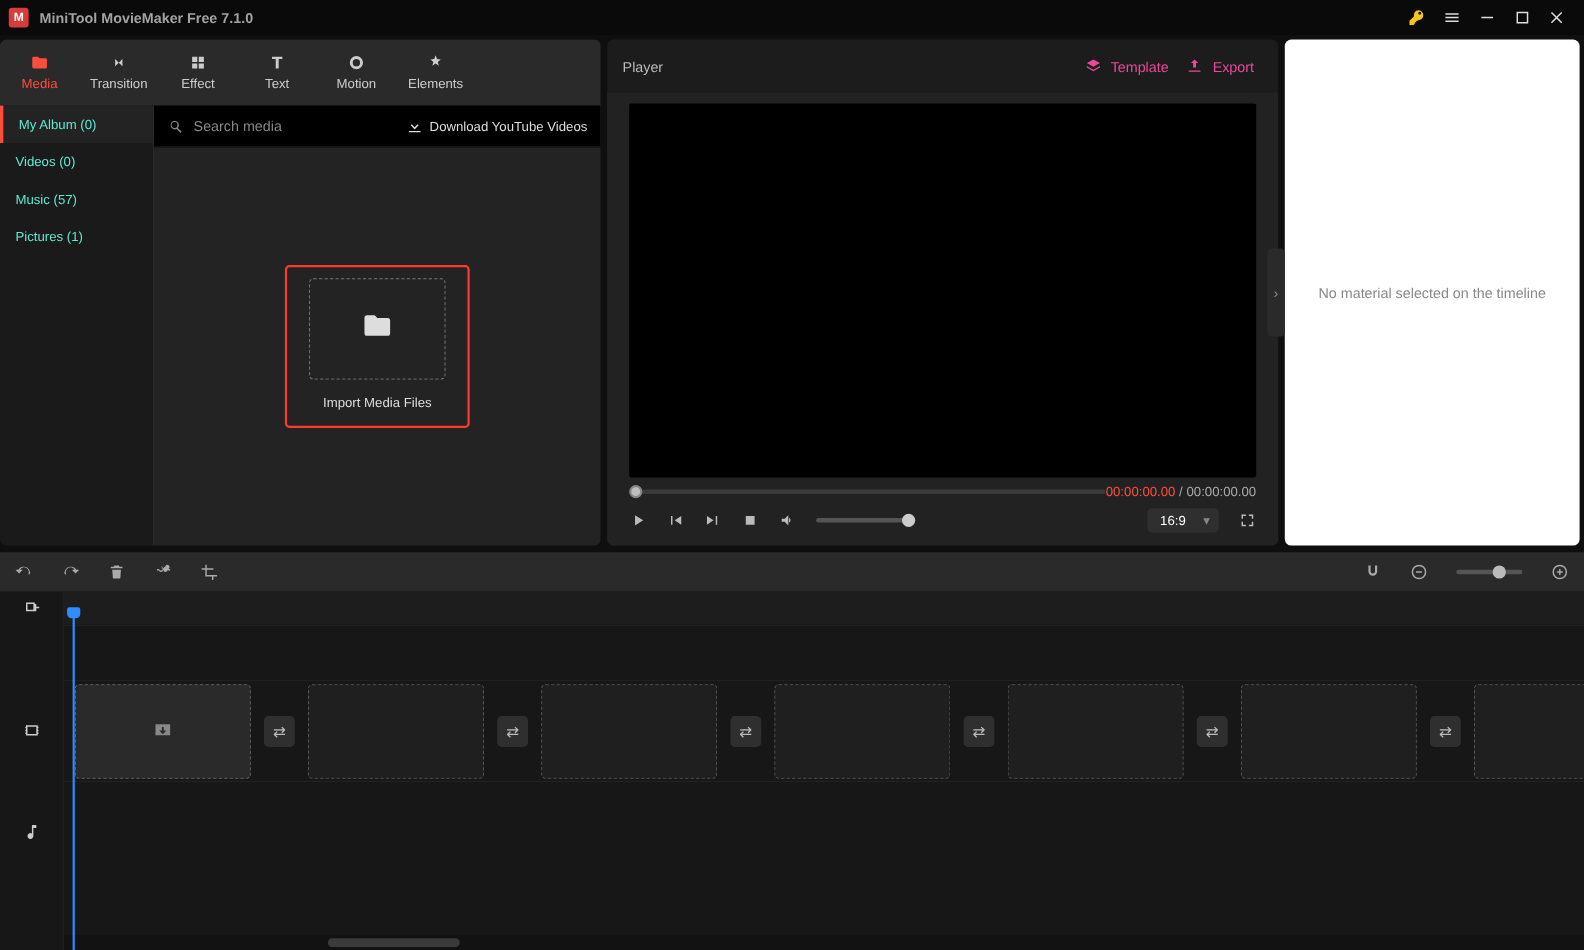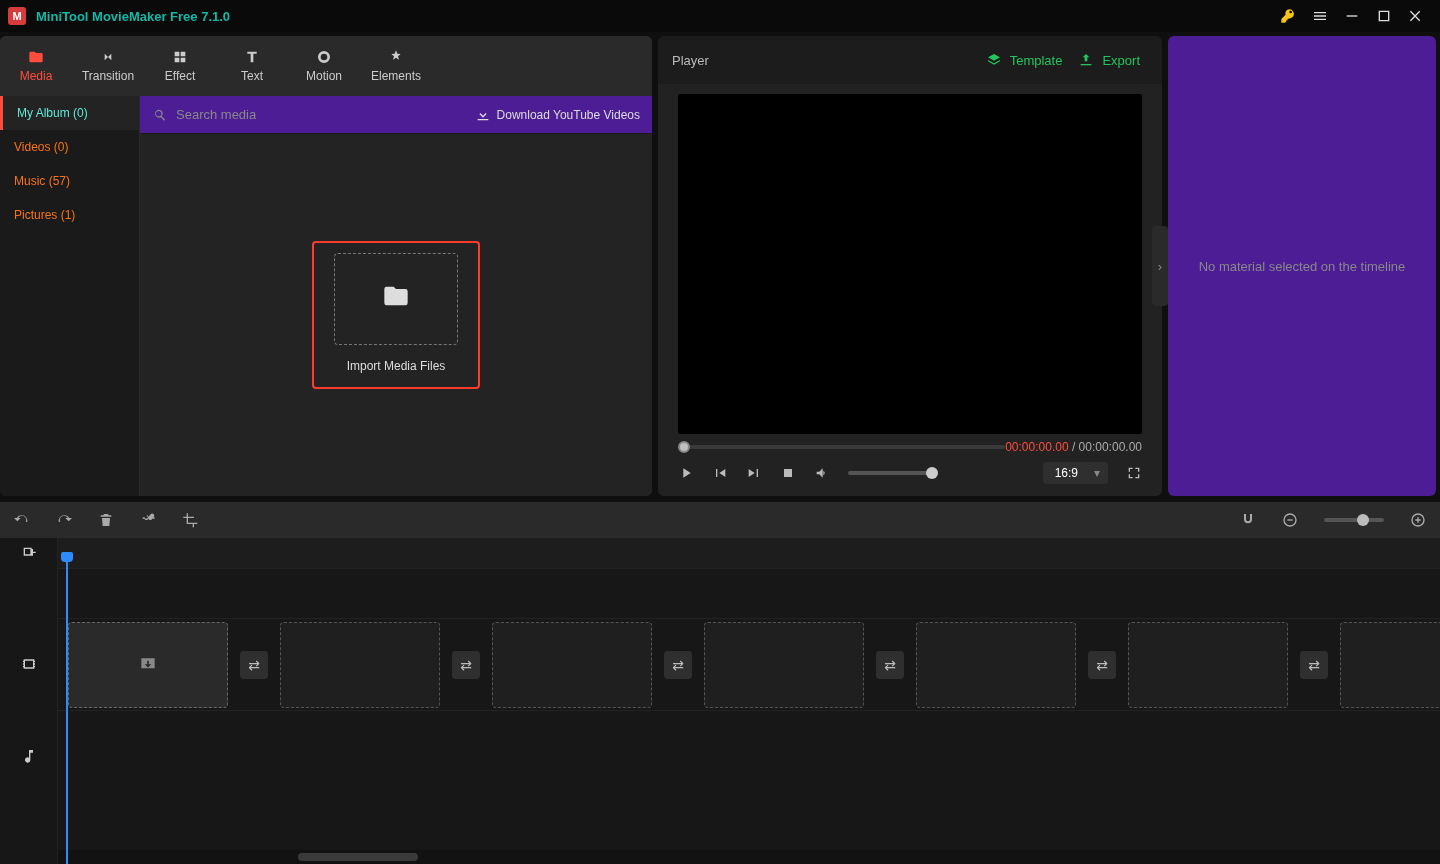--- a/index.html
+++ b/index.html
@@ -19,49 +19,49 @@
     background: #0a0a0a;
     display: flex;
     align-items: center;
     padding: 0 8px;
   }
   .titlebar .app-icon {
     width: 18px; height: 18px; background: #d83b3b; border-radius: 3px;
     display: flex; align-items: center; justify-content: center;
     margin-right: 10px; font-weight: bold; color: #fff; font-size: 11px;
   }
-  .titlebar .app-title { color: #14b8a6; font-weight: 600; font-size: 13px; }
+  .titlebar .app-title { color: #a3a3a3; font-weight: 600; font-size: 13px; }
   .titlebar .spacer { flex: 1; }
   .titlebar .winbtn { width: 32px; height: 32px; display: flex; align-items:center; justify-content:center; color:#ddd; }
   .titlebar .key-icon { color:#f5c518; }
   
   .main-row {
     display: flex;
     height: 464px;
     padding: 4px 4px 0 0;
     gap: 6px;
   }
   .left-panel {
-    width: 652px;
+    width: 546px;
     background: #1c1c1c;
     border-radius: 6px;
     overflow: hidden;
     display: flex; flex-direction: column;
   }
   .player-panel {
     flex: 1;
     background: #1c1c1c;
     border-radius: 6px;
     display: flex; flex-direction: column;
     position: relative;
     min-width: 0;
   }
   .inspector-panel {
     width: 268px;
-    background: #4c1d95;
+    background: #ffffff;
     border-radius: 6px;
     display:flex; align-items:center; justify-content:center;
     color:#888; text-align:center; padding: 0 20px;
   }
   
   .mode-tabs {
     height: 60px;
     background: #2a2a2a;
     display:flex;
   }
@@ -72,27 +72,27 @@
   }
   .mode-tab.active { color:#ff4d3d; }
   .mode-tab .ico { font-size:18px; }
   
   .left-body { flex:1; display:flex; min-height:0; }
   .album-sidebar {
     width: 140px; background:#1a1a1a; border-right:1px solid #2a2a2a;
     display:flex; flex-direction:column;
   }
   .album-item {
-    padding: 10px 14px; color:#f97316; font-size:12px;
+    padding: 10px 14px; color:#5eead4; font-size:12px;
   }
   .album-item.active { background:#232323; border-left:3px solid #ff4d3d; color:#5eead4; }
   .album-content { flex:1; background:#232323; display:flex; flex-direction:column; }
   .album-toolbar {
     height:38px; display:flex; align-items:center; padding:0 12px;
-    background:#4c1d95; border-bottom:1px solid #1a1a1a;
+    background:#000000; border-bottom:1px solid #1a1a1a;
     color:#999;
   }
   .search-wrap { display:flex; align-items:center; gap:8px; flex:1; color:#888; }
   .download-link { display:flex; align-items:center; gap:6px; color:#ddd; font-size:12px; }
   .import-area { flex:1; display:flex; align-items:center; justify-content:center; }
   .import-box {
     width:168px; padding:10px 10px 14px;
     border:2px solid #ff3b2f; border-radius:4px;
     display:flex; flex-direction:column; align-items:center; gap:14px;
   }
@@ -102,21 +102,21 @@
     display:flex; align-items:center; justify-content:center;
     color:#ccc; font-size:24px;
   }
   .import-box .label { color:#ddd; font-size:12px; }
   
   .player-header {
     height:48px; display:flex; align-items:center; padding:0 14px;
     color:#bbb;
   }
   .player-header .spacer { flex:1; }
-  .hdr-btn { display:flex; align-items:center; gap:8px; color:#22c55e; padding:4px 8px; font-size:13px; }
+  .hdr-btn { display:flex; align-items:center; gap:8px; color:#ec4899; padding:4px 8px; font-size:13px; }
   .video-area { flex:1; background:#000; margin:0 10px; border-radius:2px; }
   .pad-around { padding: 10px 10px 0 10px; background:#222; flex:1; display:flex; flex-direction:column; border-radius:0 0 6px 6px;}
   .seek-row { display:flex; align-items:center; gap:0; padding:6px 10px 0; }
   .seek-bar { flex:1; height:4px; background:#3a3a3a; border-radius:2px; position:relative; }
   .seek-thumb { position:absolute; left:0; top:-4px; width:12px; height:12px; border-radius:50%; background:#bfbfbf; border:2px solid #888; }
   .timecode { font-size:12px; color:#aaa; }
   .timecode .cur { color:#ff4d3d; }
   .controls-row { display:flex; align-items:center; padding:8px 10px 12px; gap:18px; color:#bbb; font-size:16px;}
   .controls-row .spacer { flex:1; }
   .ratio-select { background:#2f2f2f; border-radius:4px; padding:4px 30px 4px 12px; font-size:12px; color:#ffffff; position:relative; }

